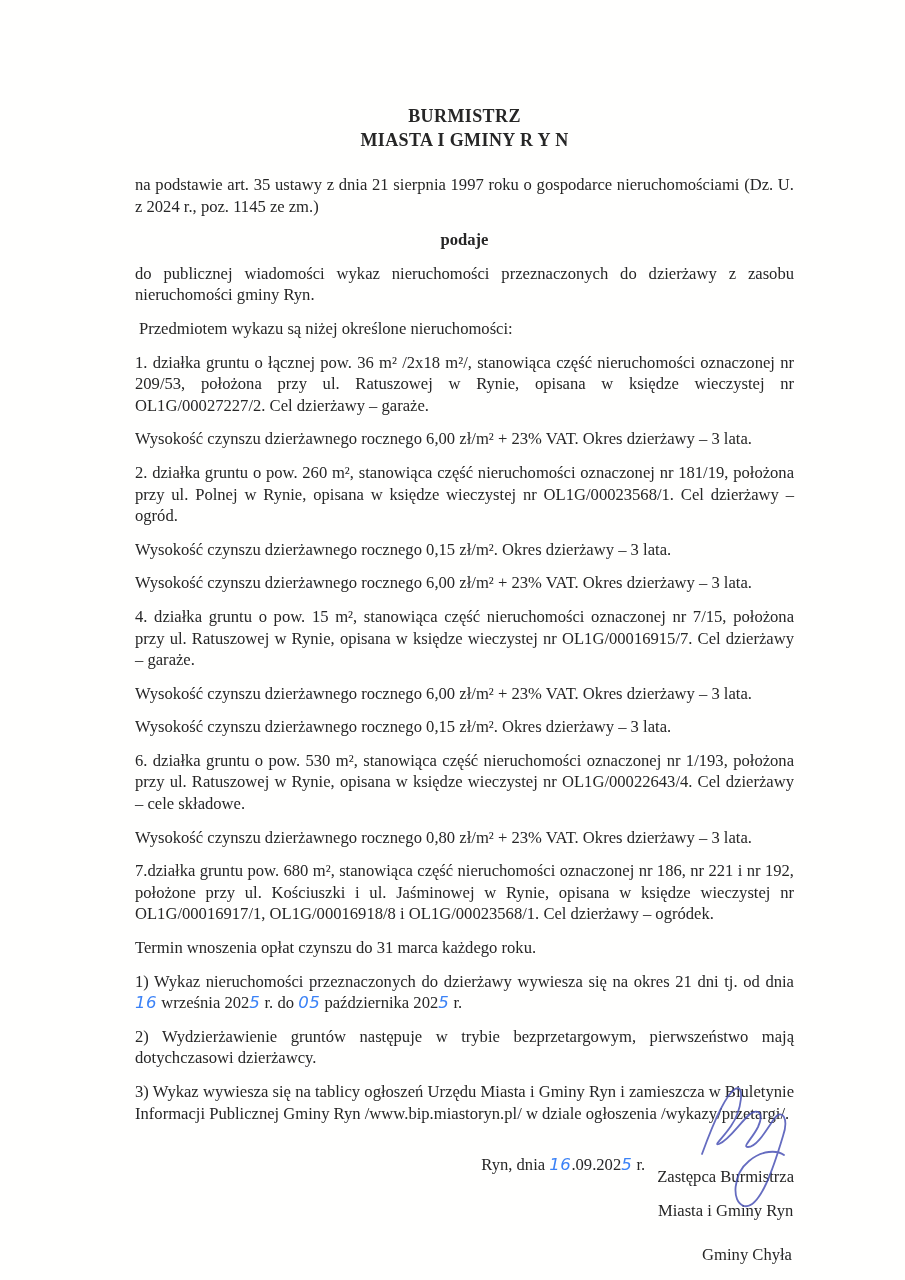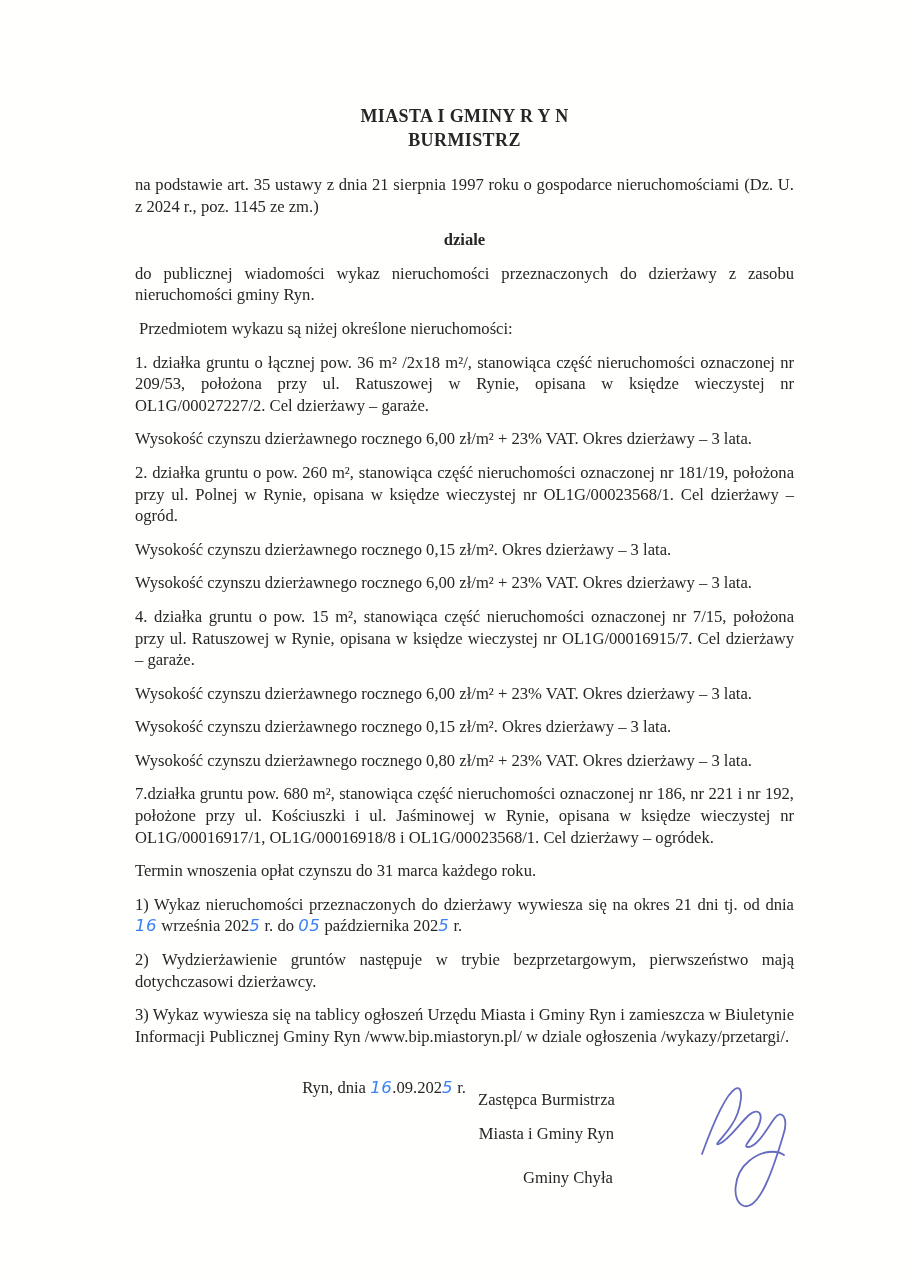--- a/index.html
+++ b/index.html
@@ -33,46 +33,46 @@
   .centered-bold { text-align: center; font-weight: bold; }
   .subject-line { padding-left: 4px; }
   .hand {
     font-family: "DejaVu Sans", sans-serif;
     font-style: italic;
     color: #3b82f6;
     letter-spacing: 0.5px;
   }
   .footer-row {
     display: flex;
-    justify-content: center;
+    justify-content: flex-end;
     align-items: flex-start;
     margin-top: 30px;
   }
   .sig-block { text-align: center; line-height: 22px; }
   .sig-name { text-align: right; margin-top: 22px !important; padding-right: 2px; }
   .signature-svg {
     position: absolute;
     left: 672px;
     top: 1076px;
     pointer-events: none;
   }
 </style>
 </head>
 <body>
 
 <div class="page">
   <div class="doc">
 
     <div class="doc-title">
+      <div>BURMISTRZ</div>
       <div>MIASTA I GMINY R Y N</div>
-      <div>BURMISTRZ</div>
     </div>
 
     <p>na podstawie art. 35 ustawy z dnia 21 sierpnia 1997 roku o gospodarce nieruchomościami (Dz. U. z 2024 r., poz. 1145 ze zm.)</p>
-    <p class="centered-bold">dziale</p>
+    <p class="centered-bold">podaje</p>
     <p>do publicznej wiadomości wykaz nieruchomości przeznaczonych do dzierżawy z zasobu nieruchomości gminy Ryn.</p>
     <p class="subject-line">Przedmiotem wykazu są niżej określone nieruchomości:</p>
 
     <div>
       <div>
         <p>1. działka gruntu o łącznej pow. 36 m² /2x18 m²/, stanowiąca część nieruchomości oznaczonej nr 209/53, położona przy ul. Ratuszowej w Rynie, opisana w księdze wieczystej nr OL1G/00027227/2. Cel dzierżawy – garaże.</p>
         <p>Wysokość czynszu dzierżawnego rocznego 6,00 zł/m² + 23% VAT. Okres dzierżawy – 3 lata.</p>
       </div>
       <div>
         <p>2. działka gruntu o pow. 260 m², stanowiąca część nieruchomości oznaczonej nr 181/19, położona przy ul. Polnej w Rynie, opisana w księdze wieczystej nr OL1G/00023568/1. Cel dzierżawy – ogród.</p>
@@ -82,20 +82,21 @@
         <p>Wysokość czynszu dzierżawnego rocznego 6,00 zł/m² + 23% VAT. Okres dzierżawy – 3 lata.</p>
       </div>
       <div>
         <p>4. działka gruntu o pow. 15 m², stanowiąca część nieruchomości oznaczonej nr 7/15, położona przy ul. Ratuszowej w Rynie, opisana w księdze wieczystej nr OL1G/00016915/7. Cel dzierżawy – garaże.</p>
         <p>Wysokość czynszu dzierżawnego rocznego 6,00 zł/m² + 23% VAT. Okres dzierżawy – 3 lata.</p>
       </div>
       <div>
         <p>Wysokość czynszu dzierżawnego rocznego 0,15 zł/m². Okres dzierżawy – 3 lata.</p>
       </div>
       <div>
+        <p>6. działka gruntu o pow. 530 m², stanowiąca część nieruchomości oznaczonej nr 1/193, położona przy ul. Ratuszowej w Rynie, opisana w księdze wieczystej nr OL1G/00022643/4. Cel dzierżawy – cele składowe.</p>
         <p>Wysokość czynszu dzierżawnego rocznego 0,80 zł/m² + 23% VAT. Okres dzierżawy – 3 lata.</p>
       </div>
       <div>
         <p>7.działka gruntu pow. 680 m², stanowiąca część nieruchomości oznaczonej nr 186, nr 221 i nr 192, położone przy ul. Kościuszki i ul. Jaśminowej w Rynie, opisana w księdze wieczystej nr OL1G/00016917/1, OL1G/00016918/8 i OL1G/00023568/1. Cel dzierżawy – ogródek.</p>
       </div>
     </div>
 
     <p>Termin wnoszenia opłat czynszu do 31 marca każdego roku.</p>
 
     <p><span>1) Wykaz nieruchomości przeznaczonych do dzierżawy wywiesza się na okres 21 dni tj. od dnia </span><span class="hand">16</span><span> września 202</span><span class="hand">5</span><span> r. do </span><span class="hand">05</span><span> października 202</span><span class="hand">5</span><span> r.</span></p>

